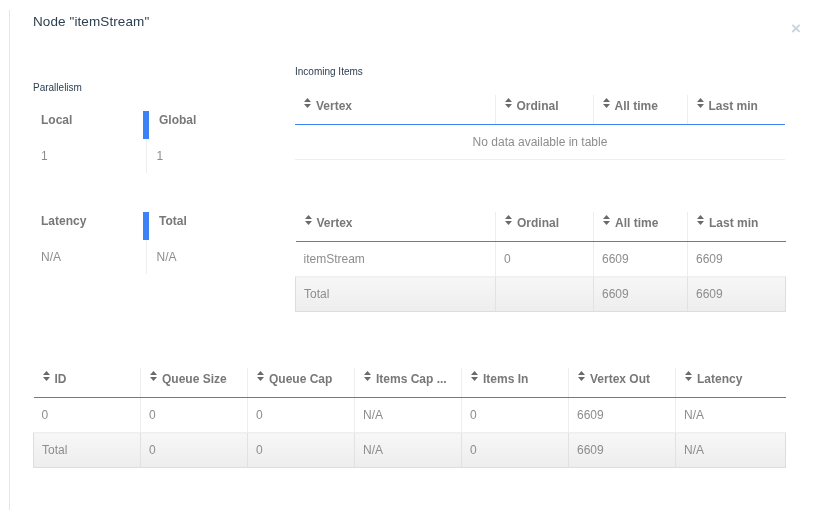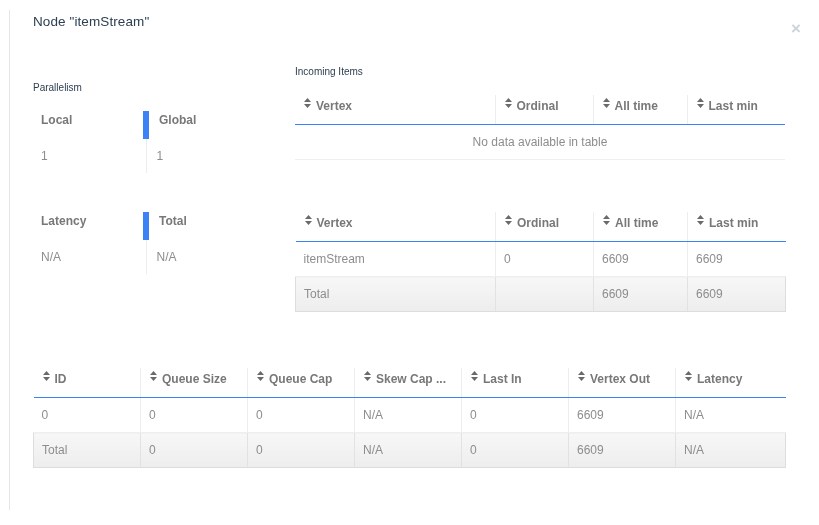--- a/index.html
+++ b/index.html
@@ -340,27 +340,27 @@
           <th>
             <span class="sort-icon"><svg width="9" height="12" viewBox="0 0 9 12">
                   <polygon points="4.5,1 8,5 1,5" fill="#6a6a6a"></polygon>
                   <polygon points="4.5,11 8,7 1,7" fill="#6a6a6a"></polygon>
                 </svg></span><span>Queue Cap</span>
           </th>
           <th>
             <span class="sort-icon"><svg width="9" height="12" viewBox="0 0 9 12">
                   <polygon points="4.5,1 8,5 1,5" fill="#6a6a6a"></polygon>
                   <polygon points="4.5,11 8,7 1,7" fill="#6a6a6a"></polygon>
-                </svg></span><span>Skew Cap ...</span>
-          </th>
-          <th>
-            <span class="sort-icon"><svg width="9" height="12" viewBox="0 0 9 12">
-                  <polygon points="4.5,1 8,5 1,5" fill="#6a6a6a"></polygon>
-                  <polygon points="4.5,11 8,7 1,7" fill="#6a6a6a"></polygon>
-                </svg></span><span>Last In</span>
+                </svg></span><span>Items Cap ...</span>
+          </th>
+          <th>
+            <span class="sort-icon"><svg width="9" height="12" viewBox="0 0 9 12">
+                  <polygon points="4.5,1 8,5 1,5" fill="#6a6a6a"></polygon>
+                  <polygon points="4.5,11 8,7 1,7" fill="#6a6a6a"></polygon>
+                </svg></span><span>Items In</span>
           </th>
           <th>
             <span class="sort-icon"><svg width="9" height="12" viewBox="0 0 9 12">
                   <polygon points="4.5,1 8,5 1,5" fill="#6a6a6a"></polygon>
                   <polygon points="4.5,11 8,7 1,7" fill="#6a6a6a"></polygon>
                 </svg></span><span>Vertex Out</span>
           </th>
           <th>
             <span class="sort-icon"><svg width="9" height="12" viewBox="0 0 9 12">
                   <polygon points="4.5,1 8,5 1,5" fill="#6a6a6a"></polygon>

